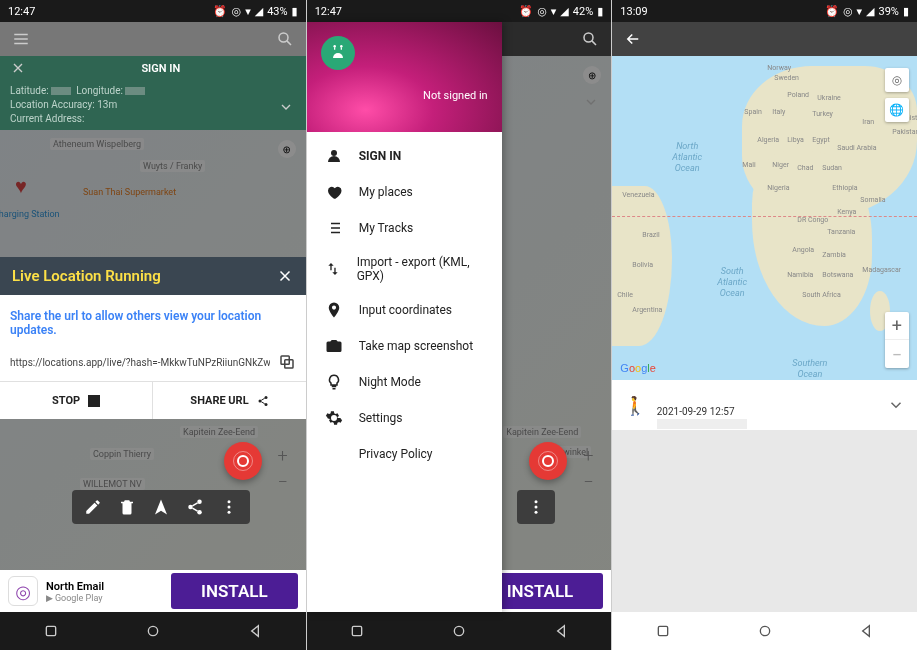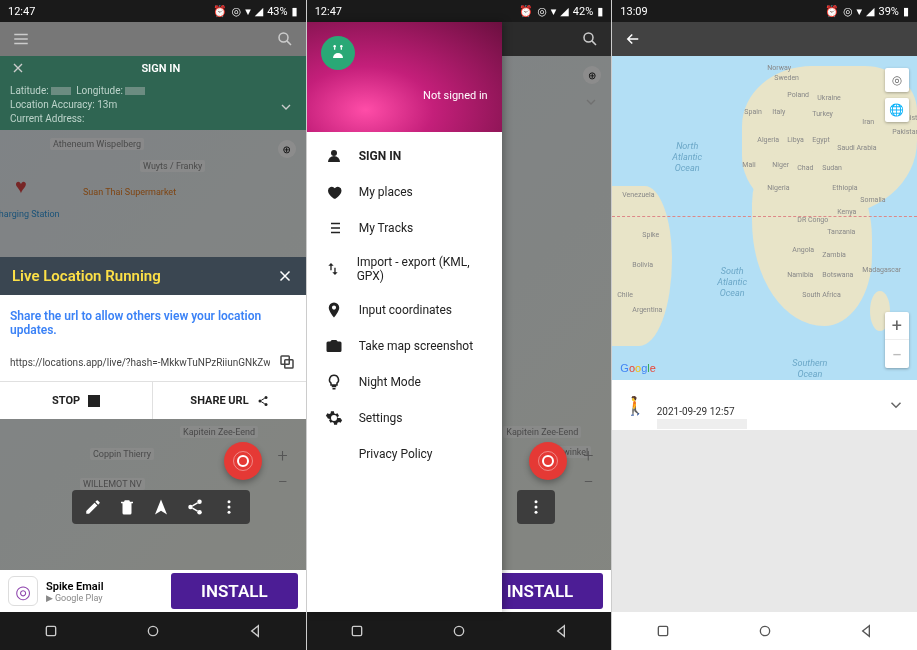--- a/index.html
+++ b/index.html
@@ -540,21 +540,21 @@
             <circle cx="18" cy="19" r="3"></circle>
             <path d="M8.6 10.5l6.8-4M8.6 13.5l6.8 4" stroke="#222" stroke-width="2"></path>
           </svg>
       </div>
     </div>
   </div>
 
   <div class="ad-banner">
     <div class="ad-icon">◎</div>
     <div class="ad-text">
-      <span class="ad-title">Spike Email</span>
+      <span class="ad-title">North Email</span>
       <span class="ad-sub">▶ <span>Google Play</span></span>
     </div>
     <div class="ad-install">INSTALL</div>
   </div>
 
   <div class="nav-bar">
     <div class="nav-btn">
         <svg width="16" height="16" viewBox="0 0 24 24" fill="none" stroke="currentColor" stroke-width="2">
           <rect x="5" y="5" width="14" height="14" rx="2"></rect>
         </svg>
@@ -793,21 +793,21 @@
     <div class="country-label" style="top:152px;left:225px">Kenya</div>
     <div class="country-label" style="top:160px;left:185px">DR Congo</div>
     <div class="country-label" style="top:172px;left:215px">Tanzania</div>
     <div class="country-label" style="top:190px;left:180px">Angola</div>
     <div class="country-label" style="top:195px;left:210px">Zambia</div>
     <div class="country-label" style="top:215px;left:175px">Namibia</div>
     <div class="country-label" style="top:215px;left:210px">Botswana</div>
     <div class="country-label" style="top:235px;left:190px">South Africa</div>
     <div class="country-label" style="top:210px;left:250px">Madagascar</div>
     <div class="country-label" style="top:135px;left:10px">Venezuela</div>
-    <div class="country-label" style="top:175px;left:30px">Spike</div>
+    <div class="country-label" style="top:175px;left:30px">Brazil</div>
     <div class="country-label" style="top:205px;left:20px">Bolivia</div>
     <div class="country-label" style="top:235px;left:5px">Chile</div>
     <div class="country-label" style="top:250px;left:20px">Argentina</div>
 
     <div class="map-ctrl-top">
       <div class="map-ctrl-btn">◎</div>
       <div class="map-ctrl-btn">🌐</div>
     </div>
     <div class="zoom-box">
       <div class="zb">+</div>

